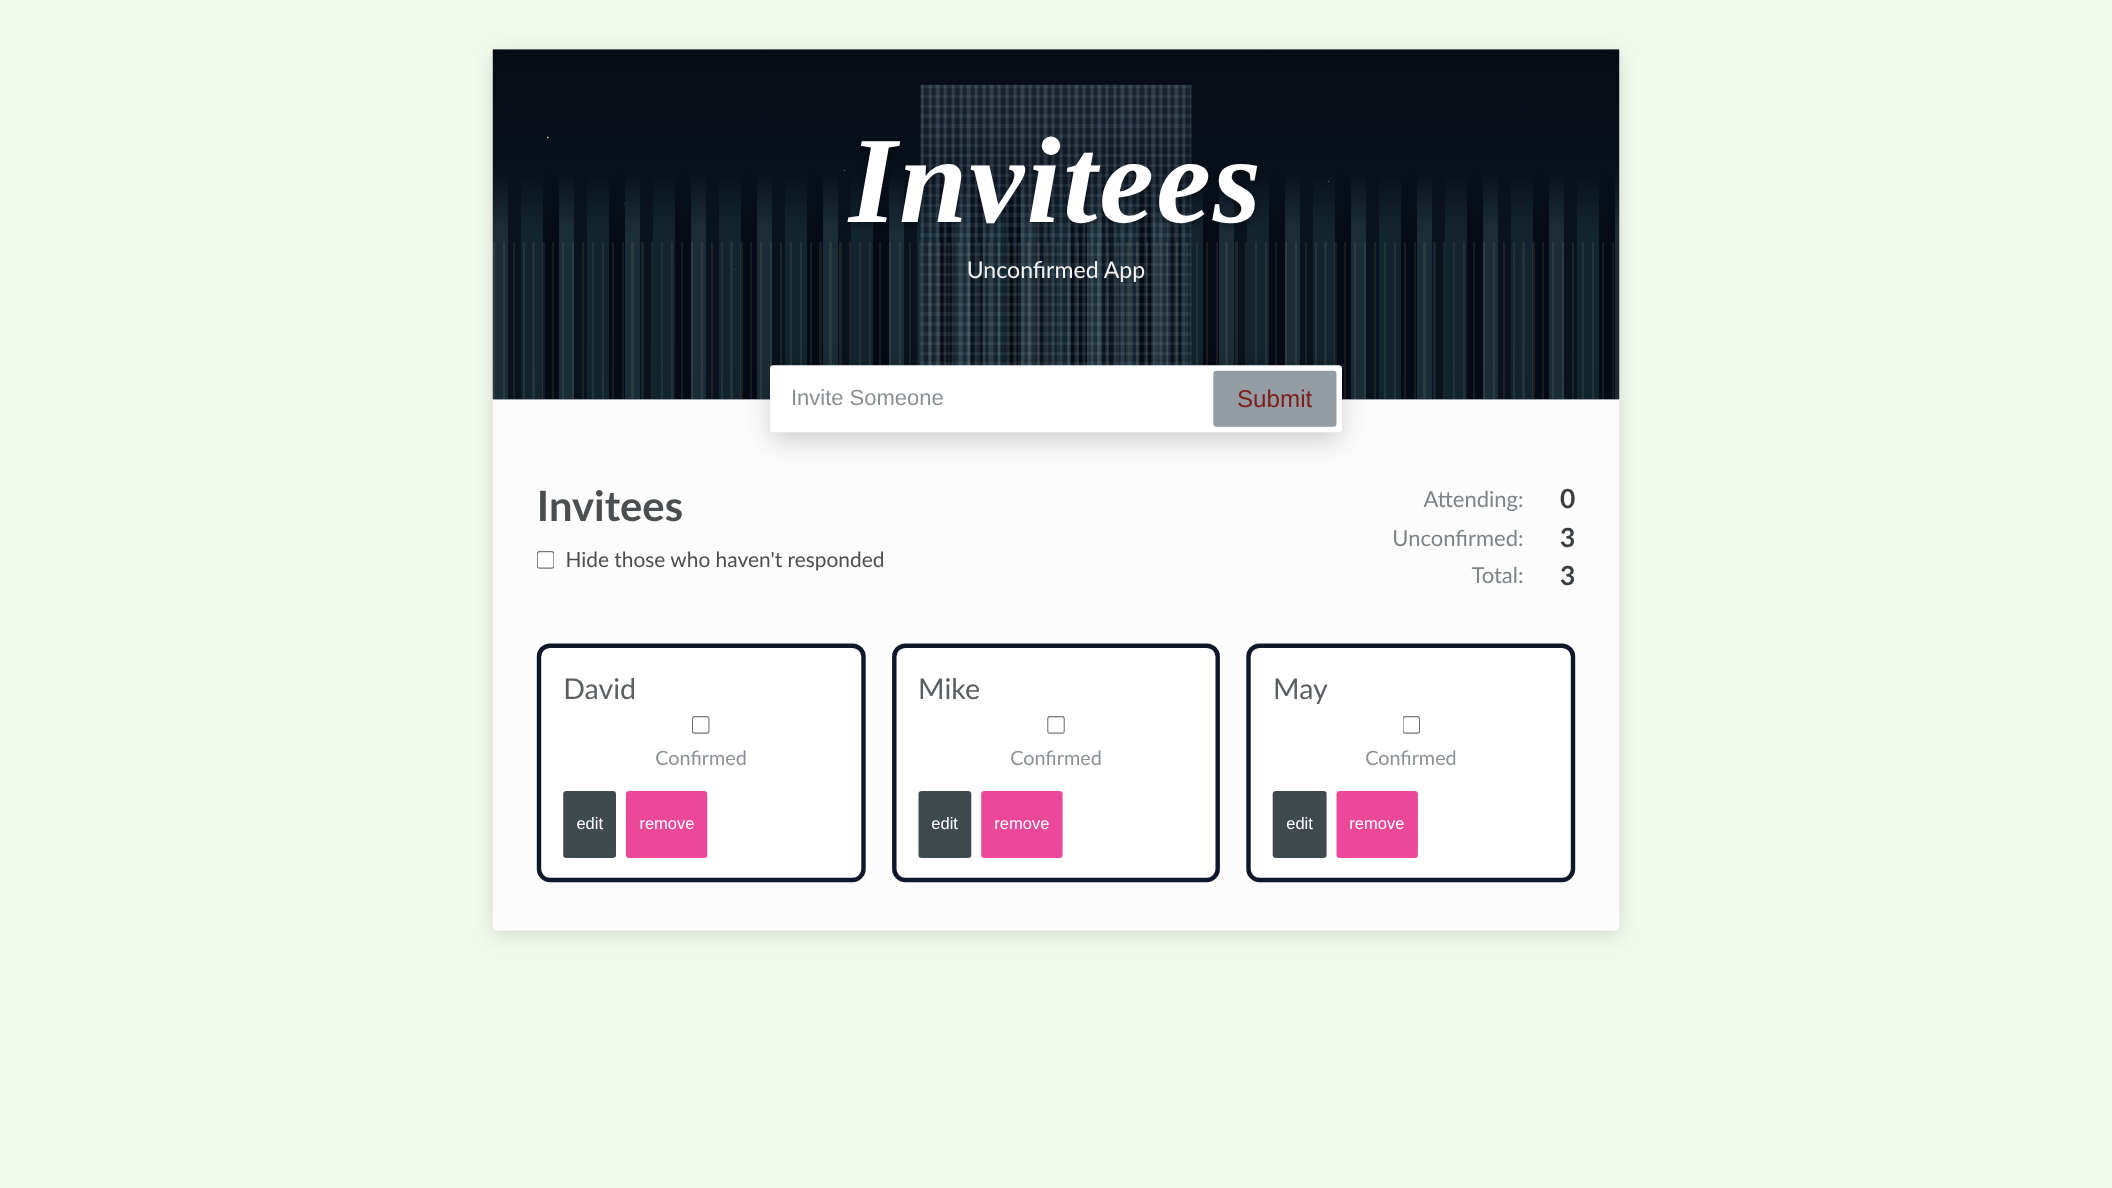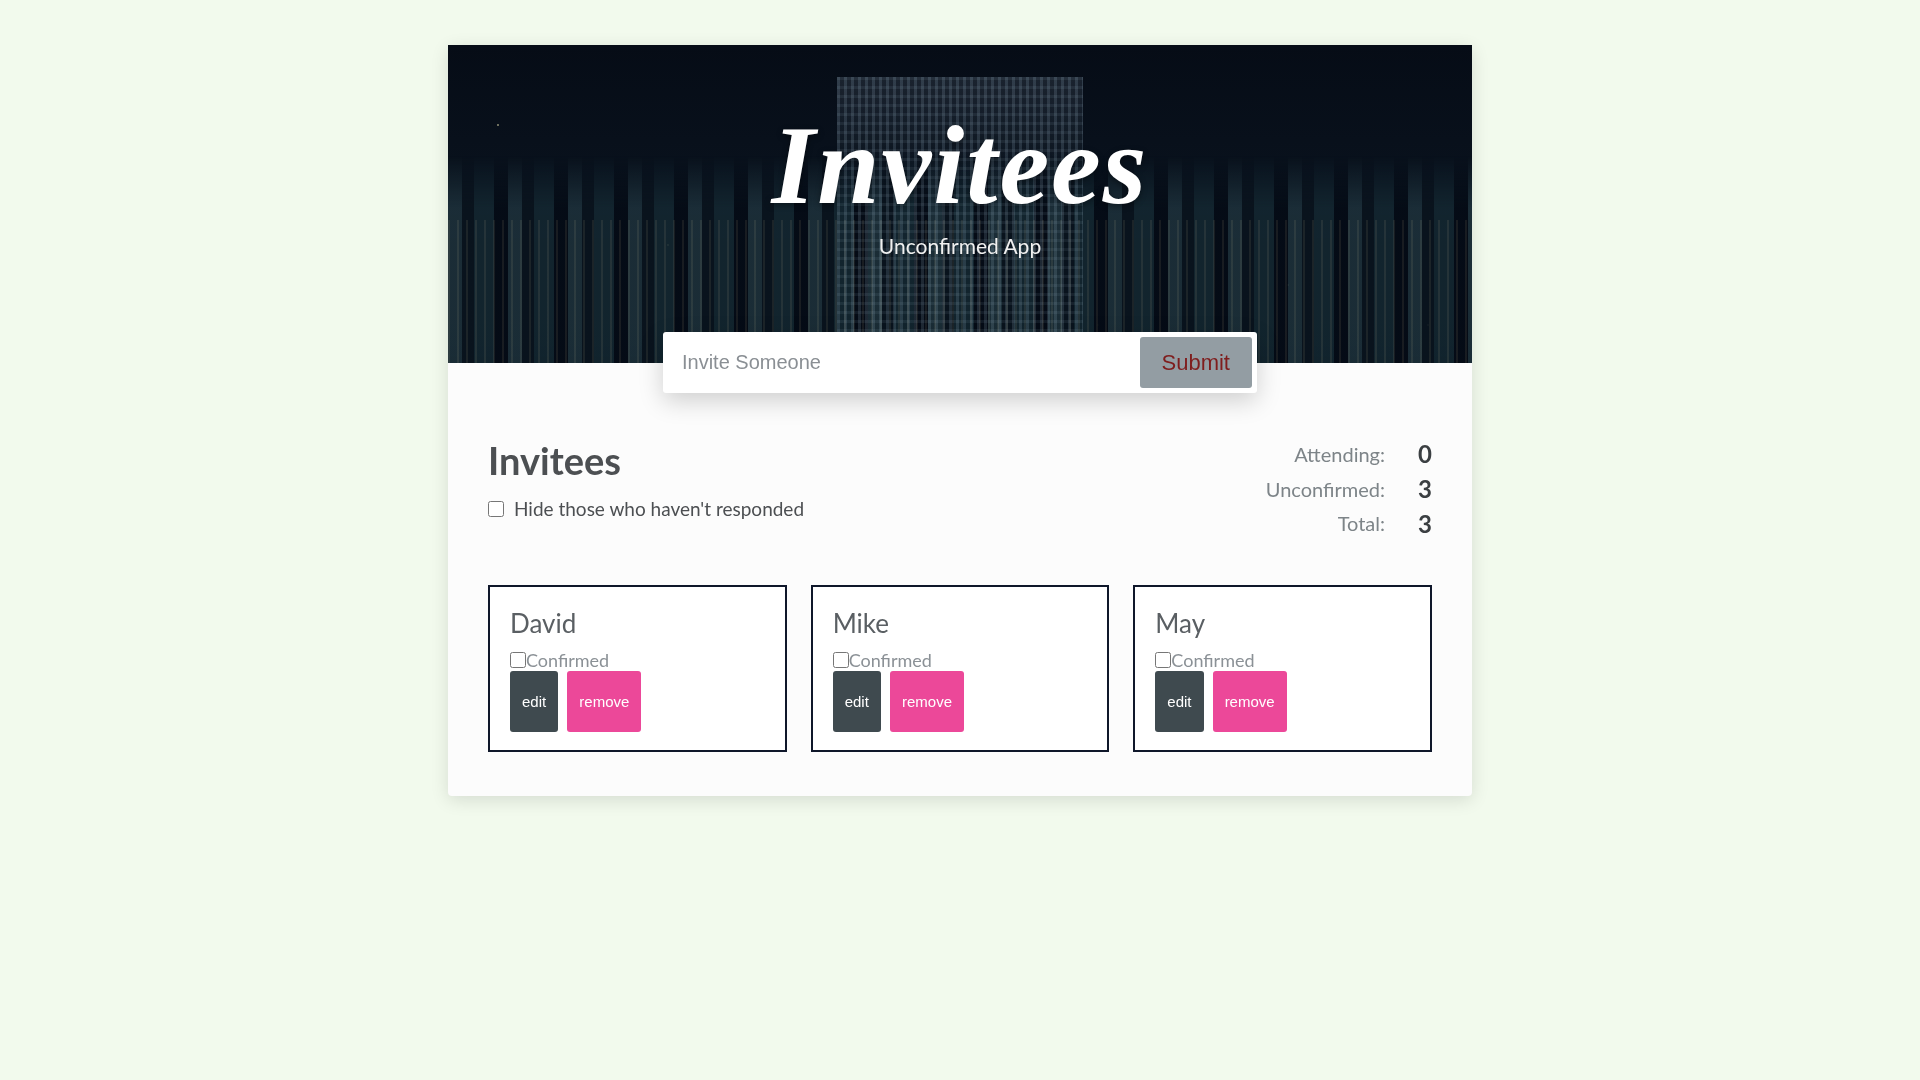--- a/index.html
+++ b/index.html
@@ -95,21 +95,21 @@
     position: relative;
     font-size: 21px;
     margin-top: 8px;
     color: #f0f0f0;
   }
   form.invite-form {
     position: absolute;
     left: 50%;
     transform: translateX(-50%);
     top: 287px;
-    width: 594px;
+    width: 520px;
     display: flex;
     background: #fff;
     border-radius: 3px;
     padding: 5px;
     box-shadow: 0 8px 24px rgba(0,0,0,0.18);
     z-index: 5;
   }
   form.invite-form input[type=text] {
     flex: 1;
     border: none;
@@ -171,35 +171,38 @@
   }
   ul.cards {
     list-style: none;
     display: grid;
     grid-template-columns: repeat(3, 1fr);
     gap: 24px;
     margin-top: 44px;
   }
   ul.cards li {
     background: #fff;
-    border: 2px solid #0f172a;
-    border-radius: 0;
+    border: 4px solid #0f172a;
+    border-radius: 12px;
     padding: 20px 20px 18px;
   }
   ul.cards li .name {
     font-size: 26px;
     color: #5a5f63;
     font-weight: 400;
     margin-bottom: 10px;
   }
   ul.cards li label {
     display: flex;
     align-items: center;
+    gap: 10px;
     font-size: 18px;
     color: #8b9196;
+    margin-bottom: 20px;
+    flex-direction: column;
   }
   ul.cards li label input { width:16px; height:16px; cursor:pointer; }
   .btn {
     display: inline-block;
     border: none;
     color: #fff;
     font-size: 15px;
     padding: 22px 12px;
     border-radius: 3px;
     cursor: pointer;

